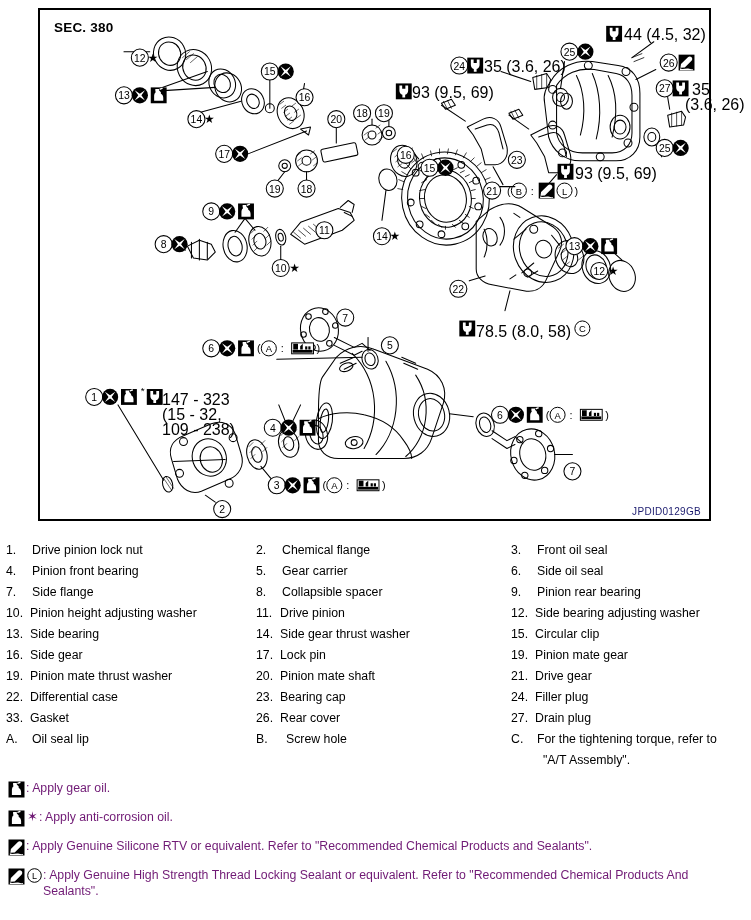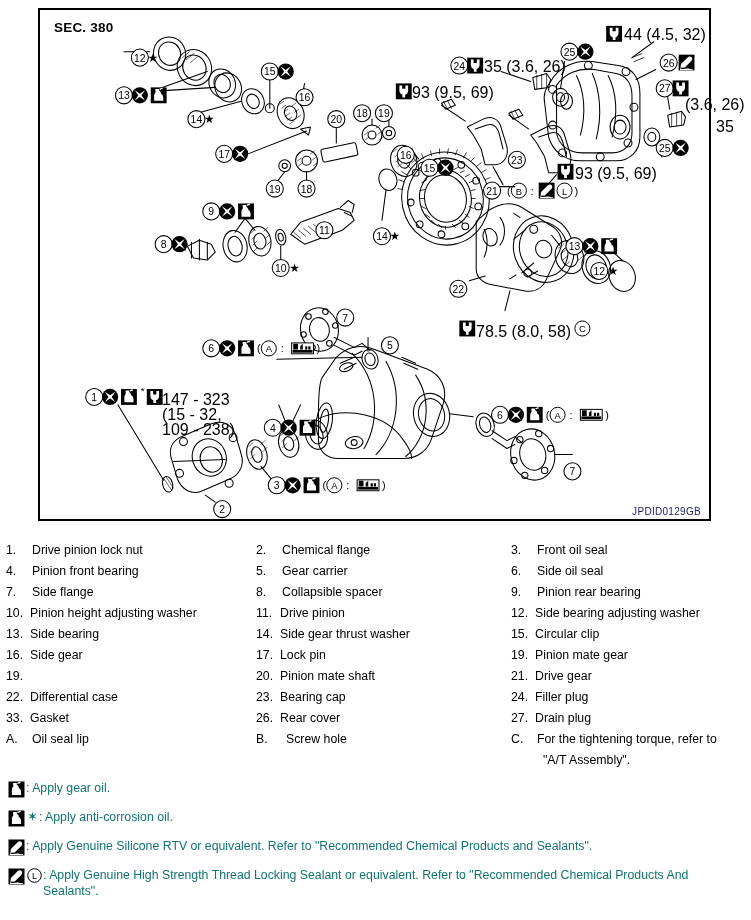--- a/index.html
+++ b/index.html
@@ -85,21 +85,21 @@
   #footnotes {
     position: absolute;
     left: 8px; top: 780px;
     width: 735px;
   }
   .fnote {
     display: flex;
     align-items: flex-start;
     font-size: 12.3px;
     line-height: 16px;
-    color: #0f766e;
+    color: #701a75;
     margin-bottom: 12px;
   }
   .fnote .ficon {
     flex: 0 0 auto;
     margin-right: 1px;
     position: relative;
     top: 1px;
   }
   .fnote .ftxt { flex: 1 1 auto; }
   #fn-anticorr .star {
@@ -625,21 +625,21 @@
           <text x="12" y="4" text-anchor="middle" font-size="9.5">A</text>
           <text x="24" y="4">:</text>
           <use href="#sym-lip" x="0" y="0" transform="translate(46,0)"></use>
           <text x="60" y="4">)</text>
         </g>
       </g>
     </svg>
 
     <div class="ann" style="left:584px; top:18px;">44 (4.5, 32)</div>
     <div class="ann" style="left:444px; top:50px;">35 (3.6, 26)</div>
-    <div class="ann" style="left:676px; top:73px;margin-top:37px;">35</div>
+    <div class="ann" style="left:652px; top:73px;">35</div>
     <div class="ann" style="left:645px; top:88px;">(3.6, 26)</div>
     <div class="ann" style="left:372px; top:76px;">93 (9.5, 69)</div>
     <div class="ann" style="left:535px; top:157px;">93 (9.5, 69)</div>
     <div class="ann" style="left:436px; top:315px;">78.5 (8.0, 58)</div>
     <div class="ann" style="left:122px; top:383px;">147 - 323</div>
     <div class="ann" style="left:122px; top:398px;">(15 - 32,</div>
     <div class="ann" style="left:122px; top:413px;">109 - 238)</div>
   </div>
 
   <div id="legend">
@@ -730,20 +730,21 @@
         </div>
       <div class="lcell c3">
         <span class="lnum wide">19.</span>
         <span class="ltxt">Pinion mate gear</span>
         </div>
     </div>
 
     <div class="lrow">
       <div class="lcell c1">
         <span class="lnum wide">19.</span>
+        <span class="ltxt">Pinion mate thrust washer</span>
         </div>
       <div class="lcell c2">
         <span class="lnum wide">20.</span>
         <span class="ltxt">Pinion mate shaft</span>
         </div>
       <div class="lcell c3">
         <span class="lnum wide">21.</span>
         <span class="ltxt">Drive gear</span>
         </div>
     </div>

